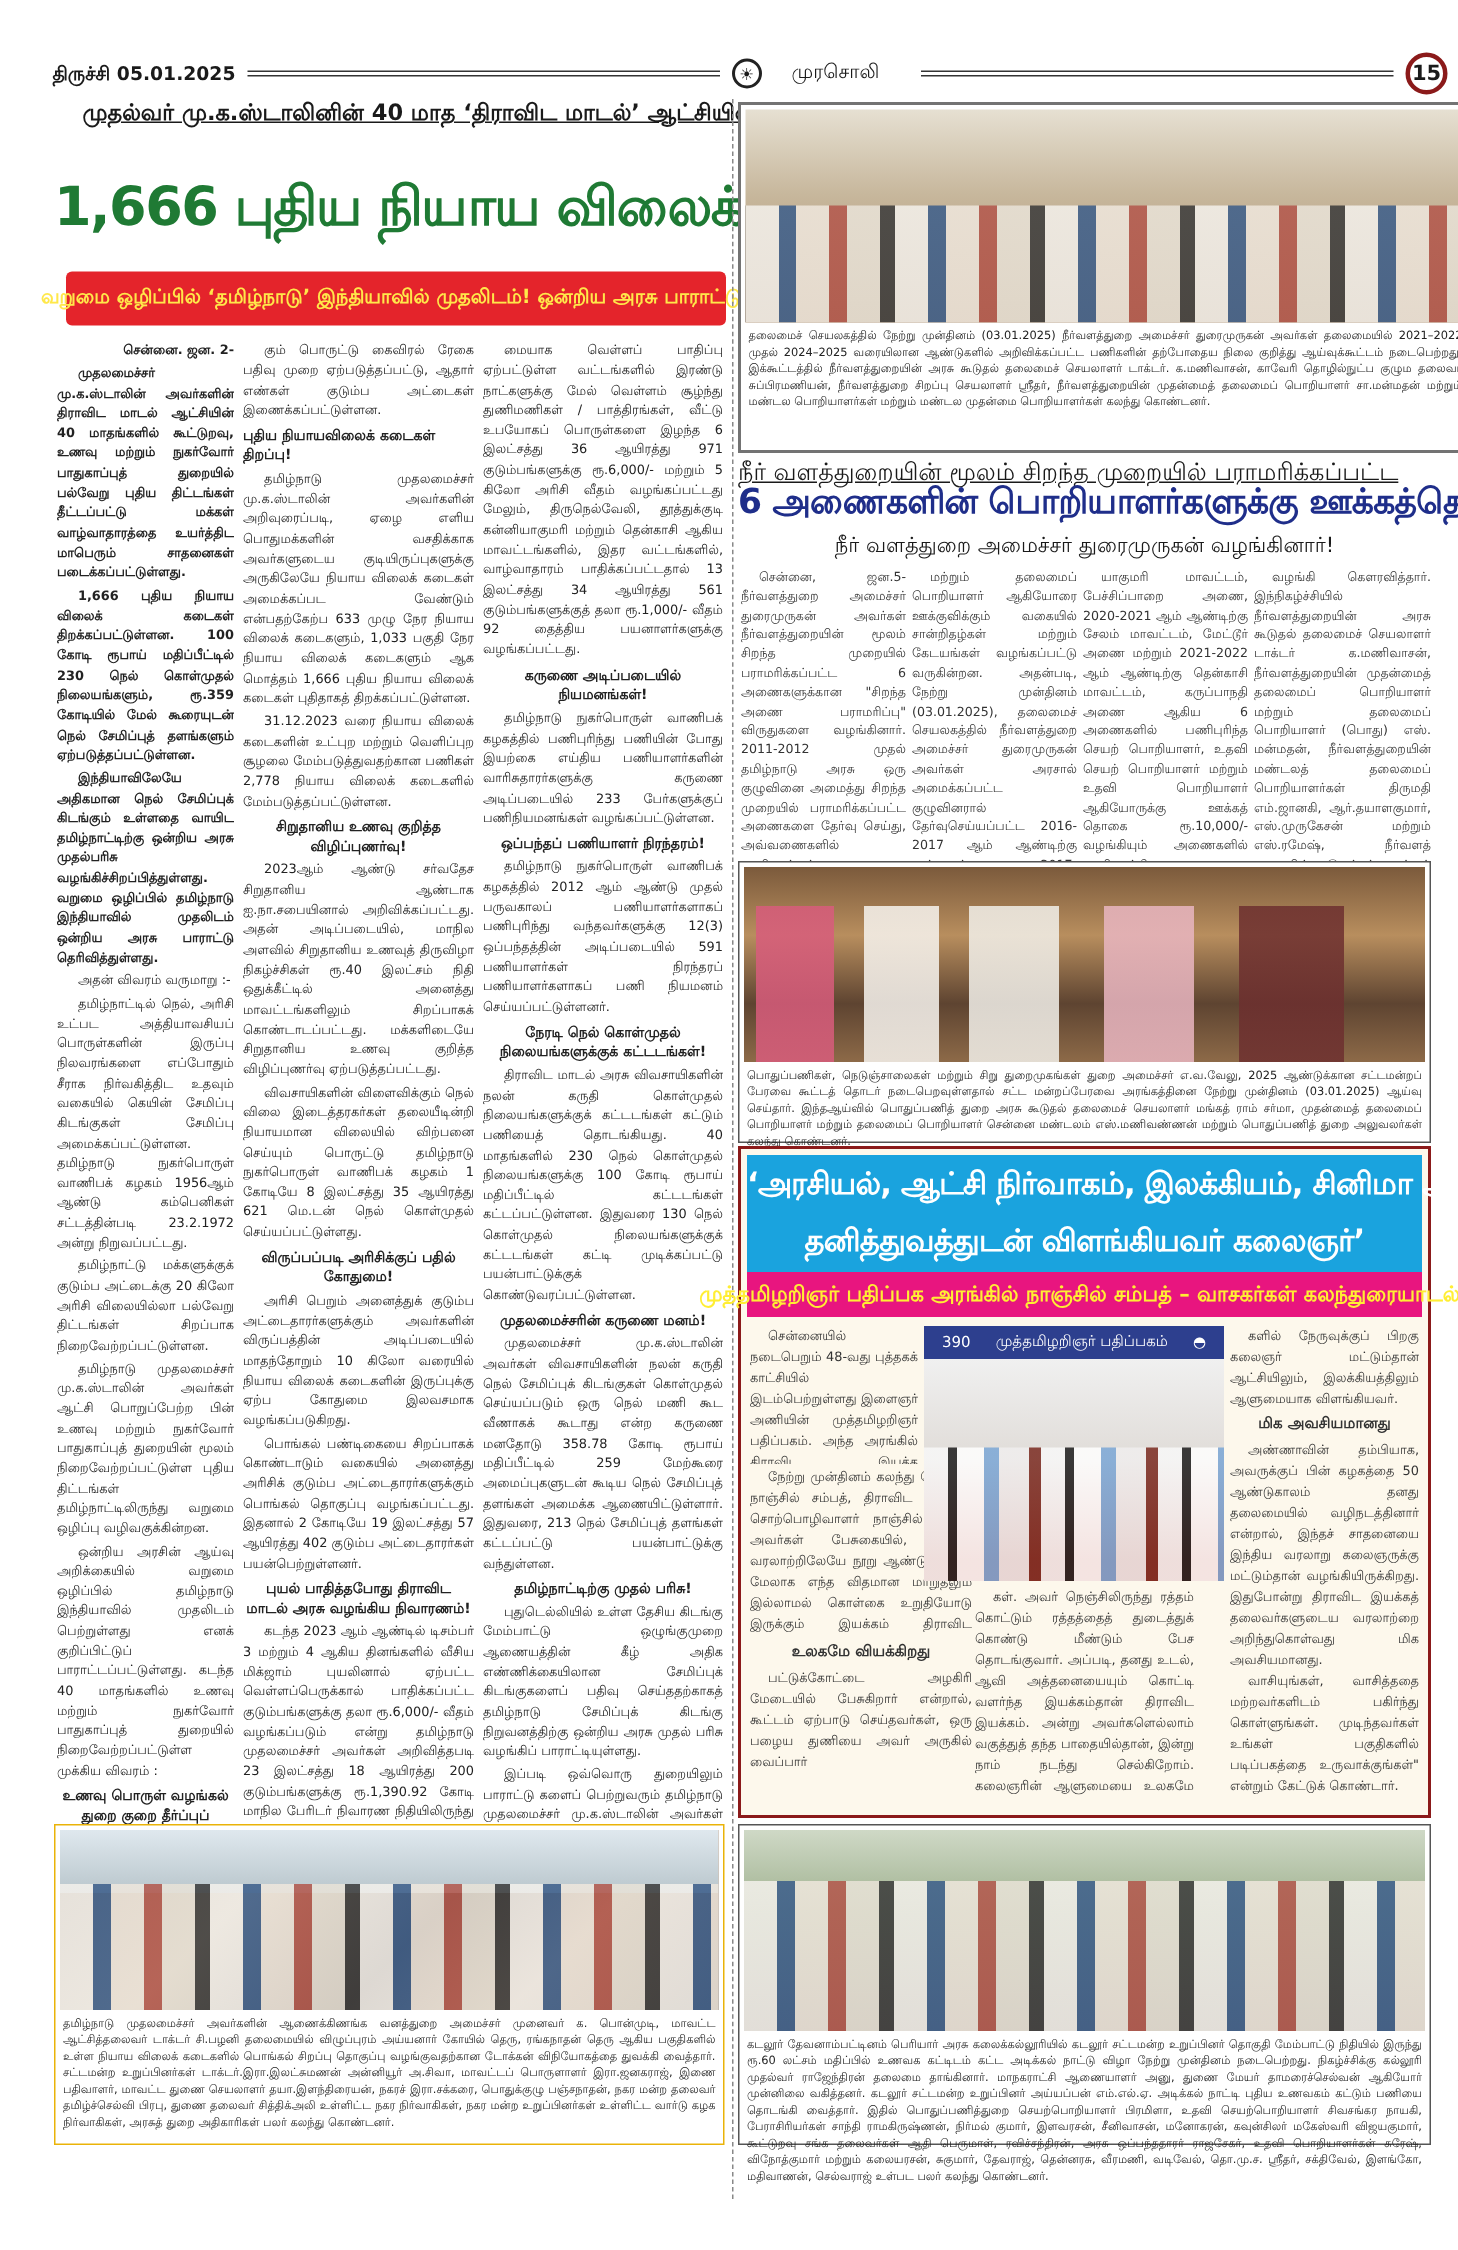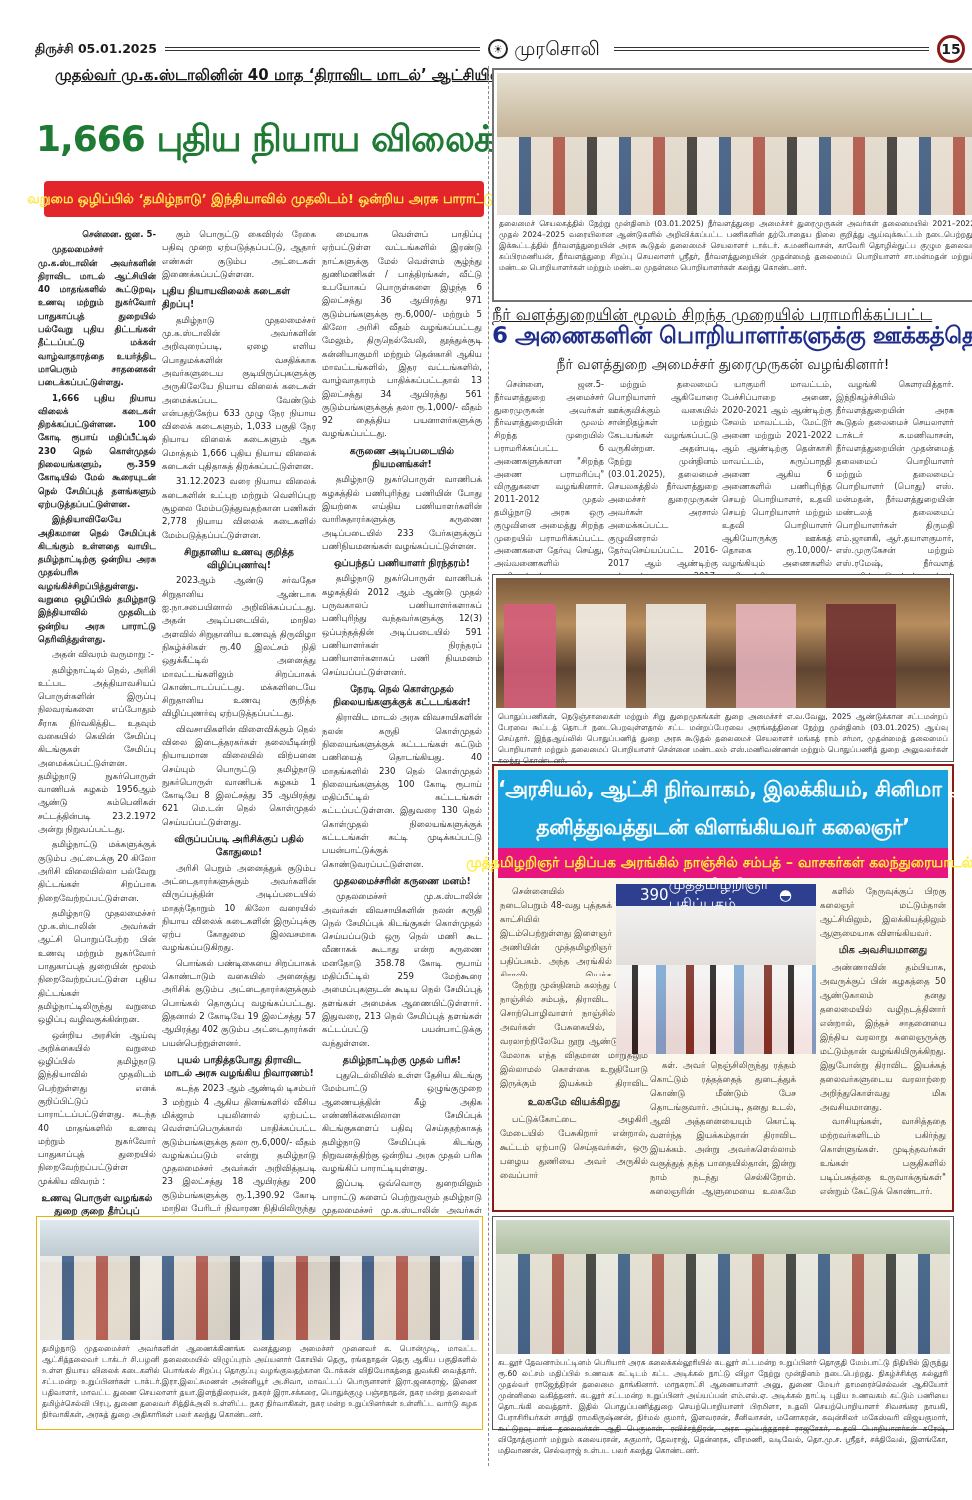--- a/index.html
+++ b/index.html
@@ -4,21 +4,21 @@
 <style>
   * { box-sizing: border-box; margin: 0; padding: 0; }
   html, body { width: 972px; height: 1500px; background: #ffffff; overflow: hidden; }
   body { position: relative; font-family: "DejaVu Sans", sans-serif; color: #1a1a1a; }
 
   
   .masthead { position: absolute; left: 35px; top: 36px; width: 930px; height: 26px; display: flex; align-items: center; }
   .mh-date { font-size: 12.5px; font-weight: bold; white-space: nowrap; }
   .mh-rule { flex: 1; height: 4px; border-top: 1px solid #333; border-bottom: 1px solid #333; margin: 0 8px; }
   .mh-logo { width: 20px; height: 20px; border: 2px solid #222; border-radius: 50%; display: flex; align-items: center; justify-content: center; font-size: 11px; }
-  .mh-paper { font-size: 19px; margin: 0 6px; white-space: nowrap; }
+  .mh-paper { font-size: 13px; margin: 0 20px; white-space: nowrap; }
   .mh-page { width: 28px; height: 28px; border: 3px solid #8b1a1a; border-radius: 50%; display: flex; align-items: center; justify-content: center; font-weight: bold; font-size: 14px; }
 
   
   .kicker { position: absolute; left: 55px; top: 66px; width: 410px; text-align: center; font-size: 15px; font-weight: bold; text-decoration: underline; white-space: nowrap; }
   .headline { position: absolute; left: 36px; top: 110px; width: 450px; text-align: center; font-size: 36px; font-weight: 900; color: #1f7a34; letter-spacing: -1px; line-height: 58px; white-space: nowrap; }
   .redbar { position: absolute; left: 44px; top: 181px; width: 440px; height: 36px; background: #e4242b; border-radius: 4px; color: #ffe84a; font-weight: bold; font-size: 13px; display: flex; align-items: center; justify-content: center; white-space: nowrap; }
 
   .cols { position: absolute; top: 228px; font-family: "DejaVu Sans", sans-serif; font-size: 8.6px; line-height: 13.3px; color: #222; text-align: justify; overflow: hidden; }
   .cols p { text-indent: 14px; margin-bottom: 2px; }
   .cols .bold { font-weight: bold; }
@@ -66,21 +66,21 @@
   .kb-blue { position: absolute; left: 4px; top: 4px; right: 4px; height: 78px; background: #1aa3de; color: #fff; font-weight: 900; text-align: center; font-size: 20.5px; line-height: 38px; white-space: nowrap; letter-spacing: -0.5px; }
   .kb-pink { position: absolute; left: 4px; top: 82px; right: 4px; height: 30px; background: #e8157f; color: #ffee33; font-weight: bold; font-size: 14px; display: flex; align-items: center; justify-content: center; white-space: nowrap; }
   .kb-cols { position: absolute; top: 118px; font-size: 8.6px; line-height: 14px; color: #333; text-align: justify; overflow: hidden; }
   .kb-cols p { text-indent: 12px; }
   .kb-cols h4 { font-size: 10px; font-weight: bold; text-align: center; margin: 3px 0; }
   .kbc1 { left: 6px; width: 112px; height: 322px; }
   .kbc1b { left: 6px; width: 148px; height: 110px; top: 212px; }
   .kbc2 { left: 156px; width: 146px; top: 212px; height: 110px; }
   .kbc3 { left: 306px; width: 144px; height: 322px; }
   .kb-photo { position: absolute; left: 122px; top: 118px; width: 200px; height: 170px; background: #fff; }
-  .kb-photo-banner { position: absolute; left: 0; top: 0; right: 0; height: 22px; background: #2d3f8e; color: #fff; font-size: 15px; display: flex; align-items: center; justify-content: space-between; padding: 0 24px; }
+  .kb-photo-banner { position: absolute; left: 0; top: 0; right: 0; height: 22px; background: #2d3f8e; color: #fff; font-size: 10px; display: flex; align-items: center; justify-content: space-between; padding: 0 12px; }
   .kb-photo .photo { position: absolute; left: 0; top: 22px; right: 0; bottom: 0; background: linear-gradient(180deg, #f0f0f0, #e0dcd8 45%, #b84a3a 90%); }
   .kb-photo .photo .crowd { height: 60%; background: repeating-linear-gradient(90deg, #f8f8f8 0 16px, #1c1c1c 16px 22px, #ffffff 22px 40px, #7ba7d6 40px 50px, #f0eeee 50px 70px, #7a2a20 70px 78px); }
 
   .r-photo3 { position: absolute; left: 492px; top: 1216px; width: 462px; height: 214px; border: 1px solid #555; background: #fff; }
   .r-photo3 .photo { position: absolute; left: 3px; top: 3px; right: 3px; height: 134px; background: linear-gradient(180deg, #cfd9c6, #9fb18f 40%, #7d7368); }
   .r-photo3 .photo .crowd { height: 75%; }
   .r-photo3 .caption { position: absolute; left: 5px; right: 5px; top: 140px; }
 </style>
 </head>
 <body>
@@ -92,21 +92,21 @@
   <span class="mh-paper">முரசொலி</span>
   <span class="mh-rule"></span>
   <span class="mh-page">15</span>
 </div>
 
 <div class="kicker">முதல்வர் மு.க.ஸ்டாலினின் 40 மாத ‘திராவிட மாடல்’ ஆட்சியில்</div>
 <div class="headline">1,666 புதிய நியாய விலைக் கடைகள்!</div>
 <div class="redbar">வறுமை ஒழிப்பில் ‘தமிழ்நாடு’ இந்தியாவில் முதலிடம்! ஒன்றிய அரசு பாராட்டு!</div>
 
 <div class="cols col1">
-  <p class="bold" style="text-align:right">சென்னை. ஜன. 5-</p>
+  <p class="bold" style="text-align:right">சென்னை. ஜன. 2-</p>
   <p class="bold">முதலமைச்சர் மு.க.ஸ்டாலின் அவர்களின் திராவிட மாடல் ஆட்சியின் 40 மாதங்களில் கூட்டுறவு, உணவு மற்றும் நுகர்வோர் பாதுகாப்புத் துறையில் பல்வேறு புதிய திட்டங்கள் தீட்டப்பட்டு மக்கள் வாழ்வாதாரத்தை உயர்த்திட மாபெரும் சாதனைகள் படைக்கப்பட்டுள்ளது.</p>
   <p class="bold">1,666 புதிய நியாய விலைக் கடைகள் திறக்கப்பட்டுள்ளன. 100 கோடி ரூபாய் மதிப்பீட்டில் 230 நெல் கொள்முதல் நிலையங்களும், ரூ.359 கோடியில் மேல் கூரையுடன் நெல் சேமிப்புத் தளங்களும் ஏற்படுத்தப்பட்டுள்ளன.</p>
   <p class="bold">இந்தியாவிலேயே அதிகமான நெல் சேமிப்புக் கிடங்கும் உள்ளதை வாயிட தமிழ்நாட்டிற்கு ஒன்றிய அரசு முதல்பரிசு வழங்கிச்சிறப்பித்துள்ளது. வறுமை ஒழிப்பில் தமிழ்நாடு இந்தியாவில் முதலிடம் ஒன்றிய அரசு பாராட்டு தெரிவித்துள்ளது.</p>
   <p>அதன் விவரம் வருமாறு :-</p>
   <p>தமிழ்நாட்டில் நெல், அரிசி உட்பட அத்தியாவசியப் பொருள்களின் இருப்பு நிலவரங்களை எப்போதும் சீராக நிர்வகித்திட உதவும் வகையில் கெயின் சேமிப்பு கிடங்குகள் சேமிப்பு அமைக்கப்பட்டுள்ளன. தமிழ்நாடு நுகர்பொருள் வாணிபக் கழகம் 1956ஆம் ஆண்டு கம்பெனிகள் சட்டத்தின்படி 23.2.1972 அன்று நிறுவப்பட்டது.</p>
   <p>தமிழ்நாட்டு மக்களுக்குக் குடும்ப அட்டைக்கு 20 கிலோ அரிசி விலையில்லா பல்வேறு திட்டங்கள் சிறப்பாக நிறைவேற்றப்பட்டுள்ளன.</p>
   <p>தமிழ்நாடு முதலமைச்சர் மு.க.ஸ்டாலின் அவர்கள் ஆட்சி பொறுப்பேற்ற பின் உணவு மற்றும் நுகர்வோர் பாதுகாப்புத் துறையின் மூலம் நிறைவேற்றப்பட்டுள்ள புதிய திட்டங்கள் தமிழ்நாட்டிலிருந்து வறுமை ஒழிப்பு வழிவகுக்கின்றன.</p>
   <p>ஒன்றிய அரசின் ஆய்வு அறிக்கையில் வறுமை ஒழிப்பில் தமிழ்நாடு இந்தியாவில் முதலிடம் பெற்றுள்ளது எனக் குறிப்பிட்டுப் பாராட்டப்பட்டுள்ளது. கடந்த 40 மாதங்களில் உணவு மற்றும் நுகர்வோர் பாதுகாப்புத் துறையில் நிறைவேற்றப்பட்டுள்ள முக்கிய விவரம் :</p>
   <h4 class="center">உணவு பொருள் வழங்கல் துறை குறை தீர்ப்புப் பணிகள்!</h4>
 

